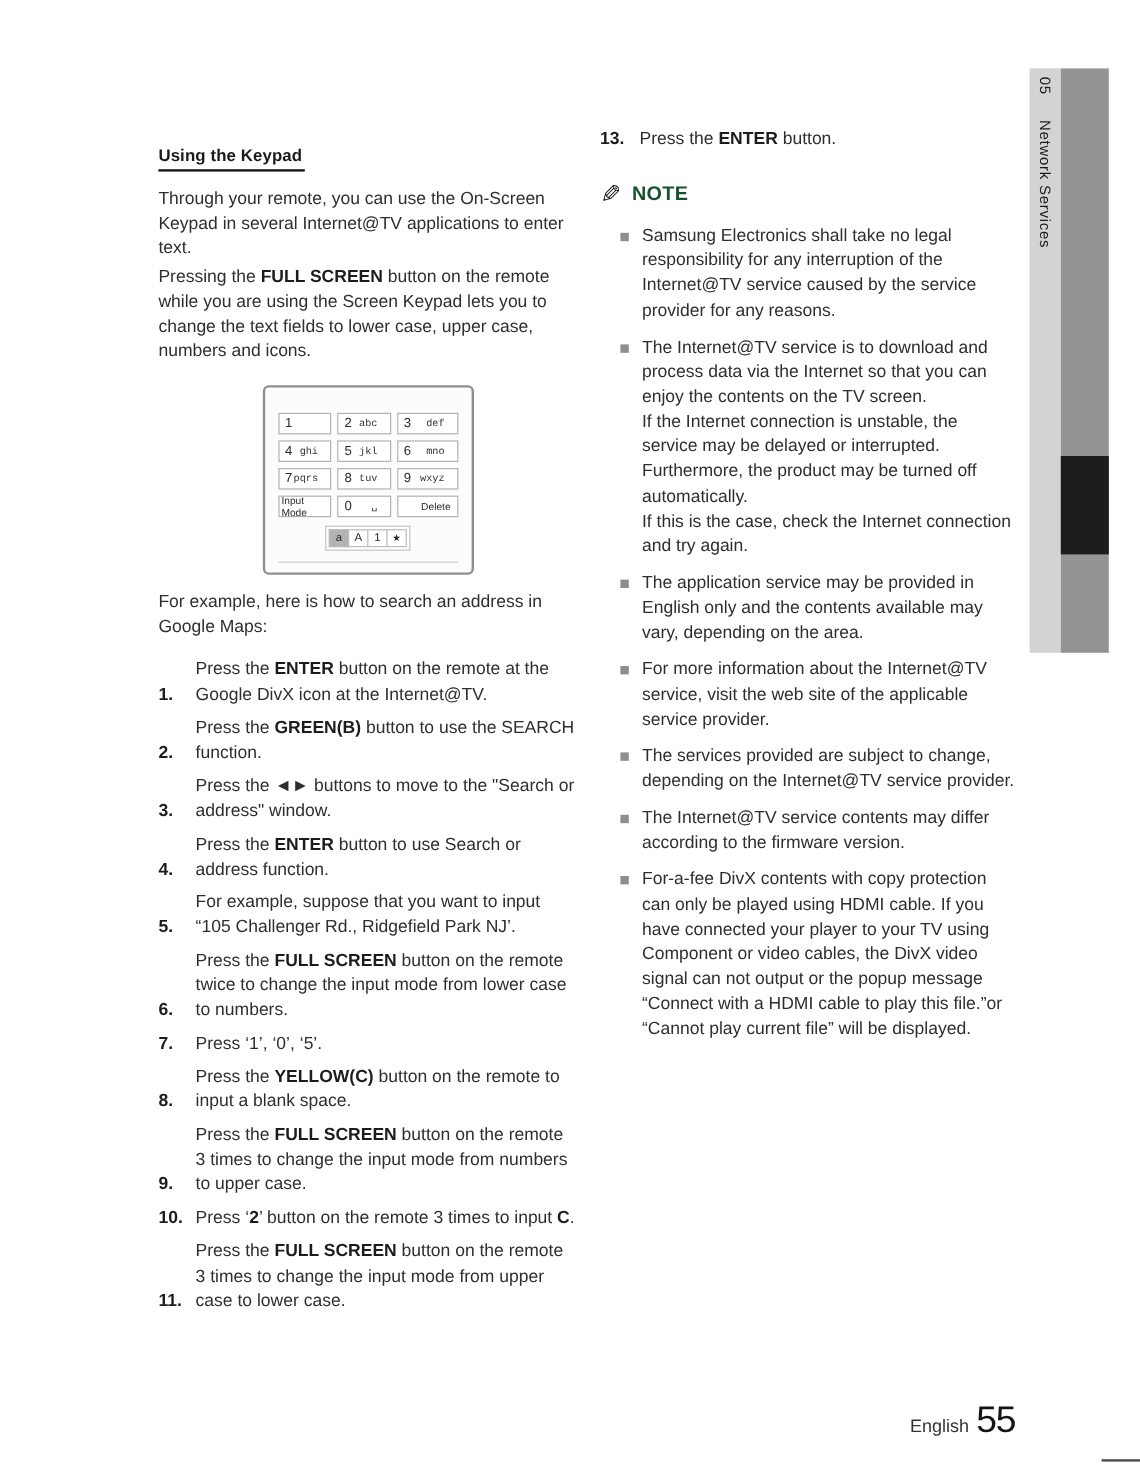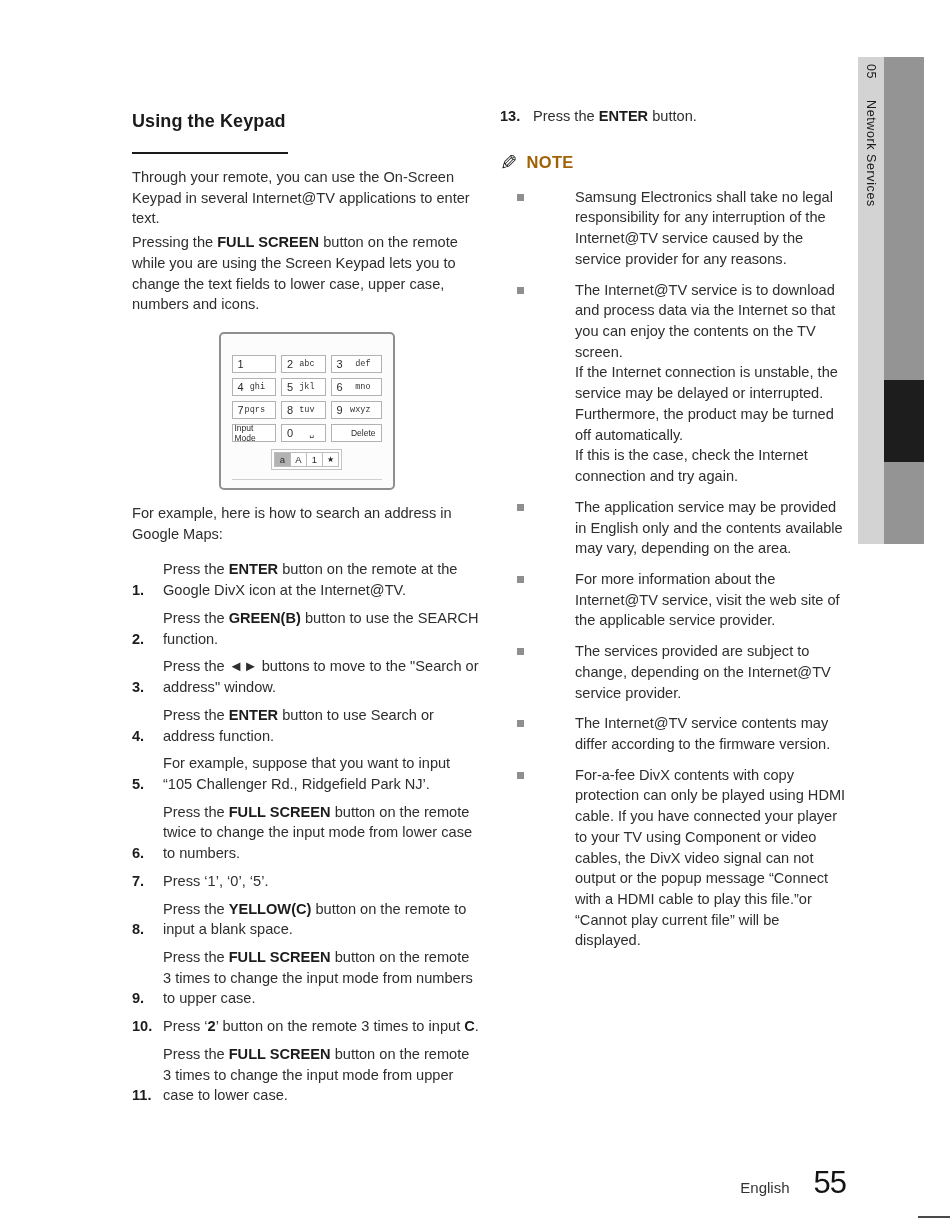--- a/index.html
+++ b/index.html
@@ -8,22 +8,22 @@
     width:950px; height:1229px; position:relative; background:#ffffff;
     font-family:"Liberation Sans", sans-serif; color:#2e2e2e; overflow:hidden;
   }
   .b { font-weight:bold; color:#1c1c1c; }
 
   
   .col-left  { position:absolute; left:132px; top:104px; width:349px; }
   .col-right { position:absolute; left:500px; top:106px; width:347px; }
 
   h1.title {
-    display:inline-block; margin:7px 0 13px; padding:0 2px 20px 0;
-    font-size:18px; font-weight:bold; color:#1a1a1a;
+    display:inline-block; margin:17px 0 13px; padding:0 2px 4px 0;
+    font-size:14px; font-weight:bold; color:#1a1a1a;
     border-bottom:2px solid #1a1a1a; letter-spacing:0.1px;
   }
   .para { font-size:14.6px; line-height:1.42; margin:0 0 3px; }
 
   
   .keypad {
     margin:17px auto 13px; width:176px; height:158px;
     border:2px solid #8f8f8f; border-radius:5px; background:#fcfcfc;
     padding:21px 11px 0;
   }
@@ -50,40 +50,40 @@
   .steps { margin-top:15px; }
   .step { display:flex; margin-bottom:7px; font-size:14.6px; line-height:1.42;align-items:flex-end; }
   .step .num { font-weight:bold; color:#1c1c1c; width:31px; flex-shrink:0; }
   .col-right .step .num { width:33px; }
   .col-right .steps { margin-top:0; }
   .step .txt { flex:1; }
 
   
   .note-header { display:flex; align-items:center; gap:9px; margin:25px 0 14px; }
   .pencil { font-size:21px; line-height:1; display:inline-block; transform:scaleX(-1); color:#1a1a1a; }
-  .note-label { font-size:16.5px; font-weight:bold; color:#a16207; letter-spacing:0.3px; }
-  .bullet { display:flex; padding-left:17px; margin:0 0 10px; font-size:14.6px; line-height:1.42;gap:40px; }
+  .note-label { font-size:16.5px; font-weight:bold; color:#14532d; letter-spacing:0.3px; }
+  .bullet { display:flex; padding-left:17px; margin:0 0 10px; font-size:14.6px; line-height:1.42; }
   .sq { width:7px; height:7px; background:#8e8e8e; margin:7px 11px 0 0; flex-shrink:0; }
   .bullet .txt { flex:1; }
 
   
   .side-light {
     position:absolute; left:858px; top:57px; width:26px; height:487px;
     background:#d3d3d3; writing-mode:vertical-rl; padding-top:7px;
     font-size:12.5px; color:#1b1b1b; line-height:26px; letter-spacing:0.6px;
   }
   .side-light .chnum { font-weight:normal; }
   .side-light .chtitle { margin-top:17px; }
   .side-dark  { position:absolute; left:884px; top:57px;  width:40px; height:487px; background:#949494; }
   .side-black { position:absolute; left:884px; top:380px; width:40px; height:82px;  background:#1d1d1d; }
 
   
   .page-footer {
     position:absolute; left:0; top:1165px; width:846px;
-    display:flex; justify-content:flex-end; align-items:baseline; gap:24px;
+    display:flex; justify-content:flex-end; align-items:baseline; gap:6px;
   }
   .lang { font-size:15px; color:#333; }
   .pagenum { font-size:31px; font-weight:normal; color:#141414; letter-spacing:-1px; }
   .corner-line { position:absolute; left:918px; top:1216px; width:32px; border-top:2px solid #4a4a4a; }
 </style>
 </head>
 <body>
 
 <div>
 

